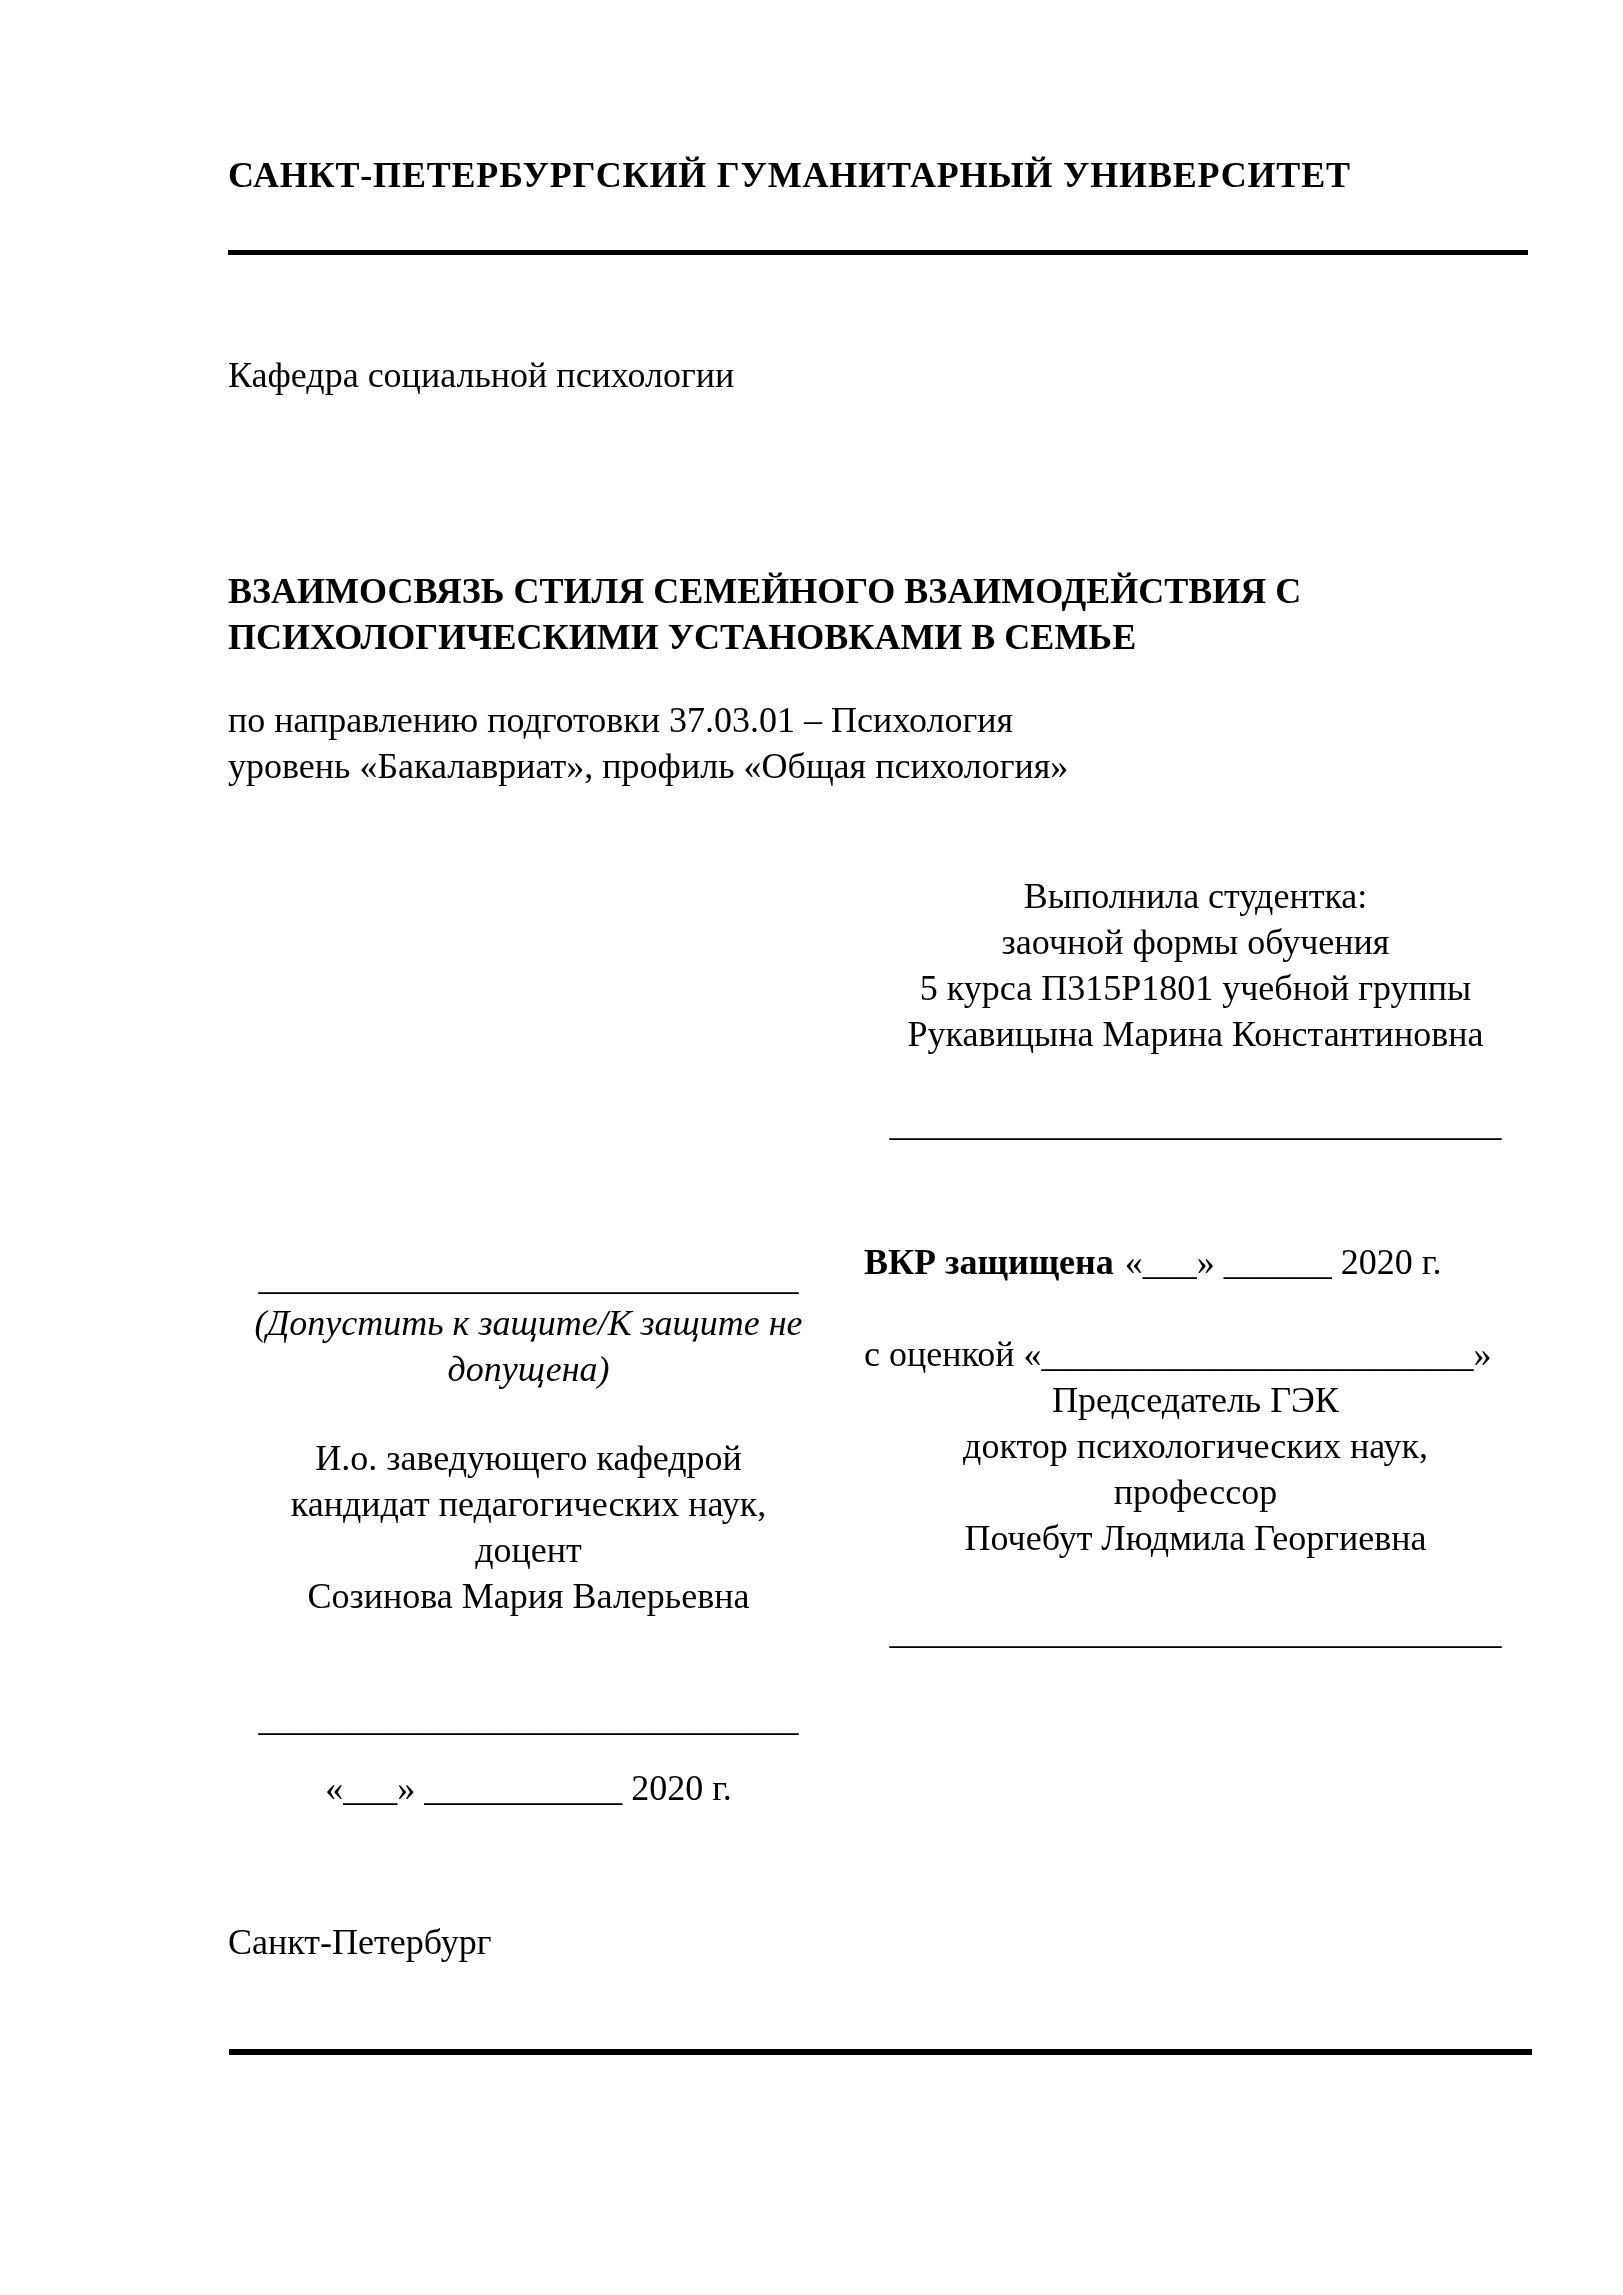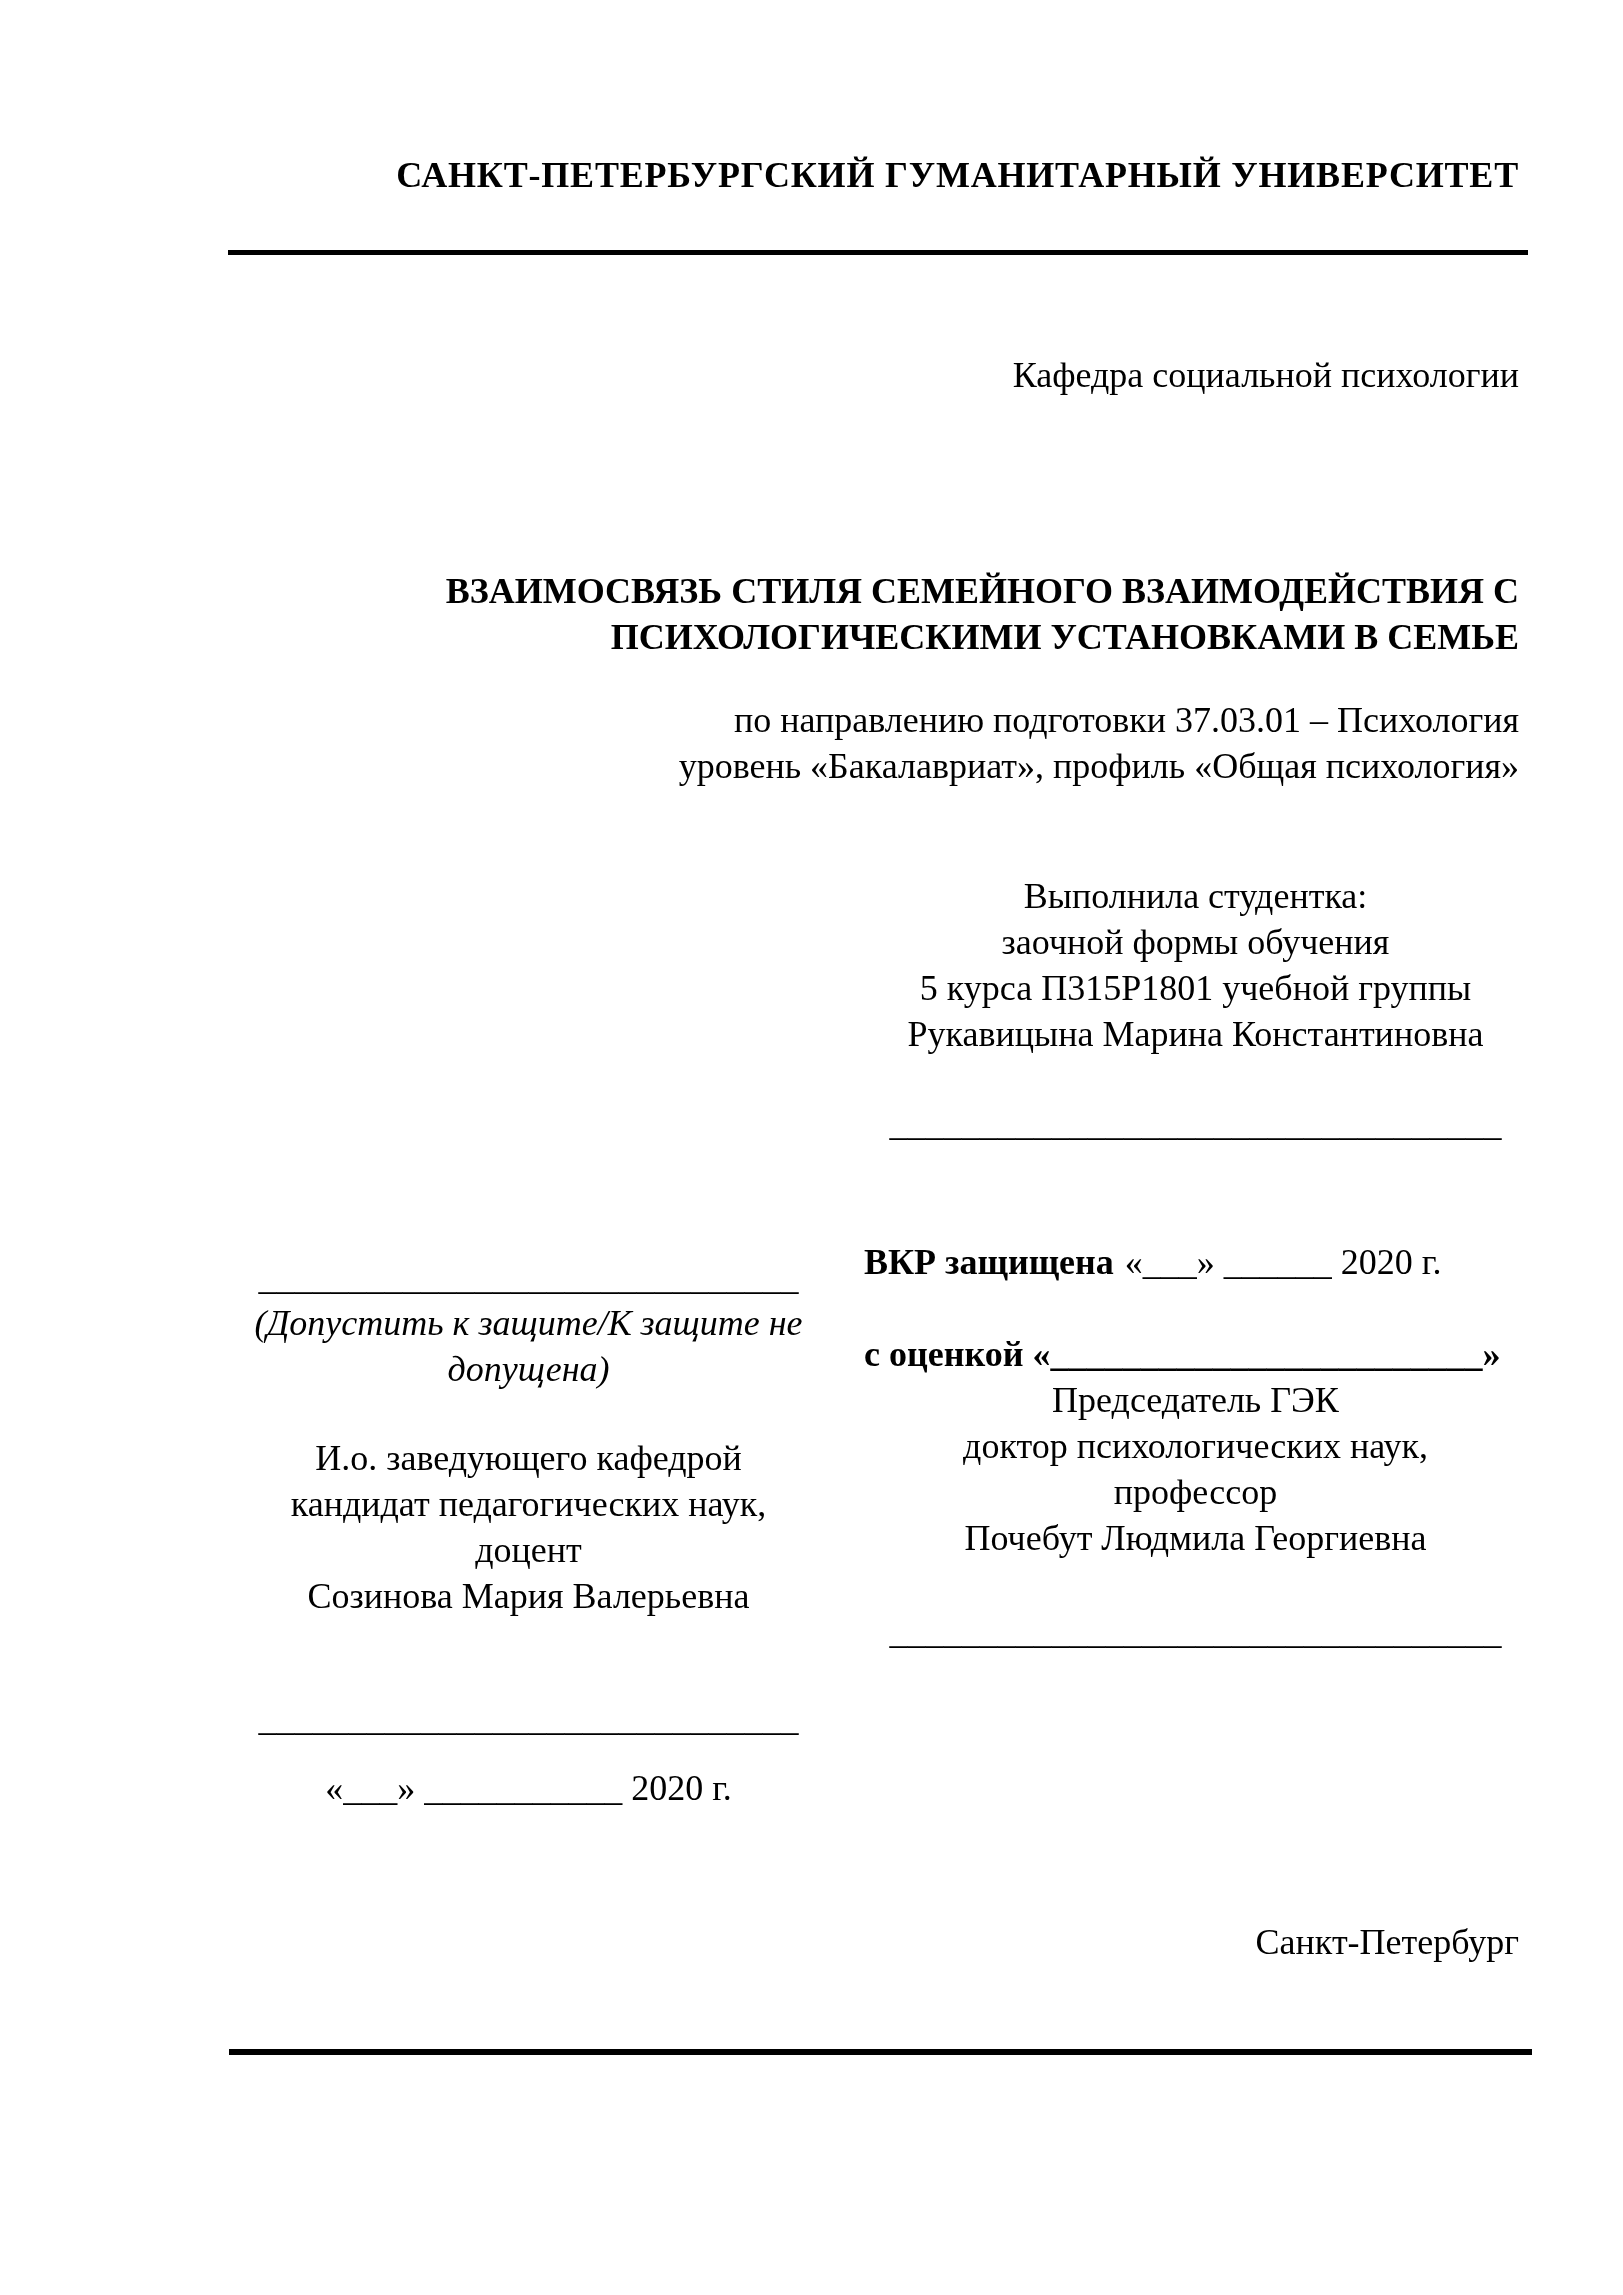--- a/index.html
+++ b/index.html
@@ -8,21 +8,21 @@
     width:1623px;
     height:2295px;
     background:#ffffff;
     color:#000000;
     font-family:"Liberation Serif","DejaVu Serif",serif;
     font-size:36px;
     line-height:46px;
     overflow:hidden;
   }
   .abs{position:absolute;}
-  .centerband{left:219px;width:1300px;text-align:right;}
+  .centerband{left:228px;width:1300px;text-align:left;}
   .bold{font-weight:bold;}
   .italic{font-style:italic;}
   .leftcol{left:236px;width:585px;text-align:center;}
   .rightcol{left:864px;width:663px;text-align:center;}
   .alignleft{text-align:left;}
   .rule{height:0;border-top:5.5px solid #000000;}
   .rule-bottom{border-top-width:6.3px;}
   .uni{font-size:36px;line-height:49px;letter-spacing:0.8px;}
   .status span + span{margin-left:11px;}
   .sig{white-space:nowrap;text-align:center;}
@@ -69,21 +69,21 @@
     <div>доцент</div>
     <div>Созинова Мария Валерьевна</div>
     <div class="sig" style="margin-top:76px;">______________________________</div>
     <div style="margin-top:23.6px;">«___» ___________ 2020 г.</div>
   </div>
 
   <div class="abs rightcol" style="top:1239px;">
     <div class="alignleft status">
       <span class="bold">ВКР защищена</span><span>«___» ______ 2020 г.</span>
     </div>
-    <div class="alignleft" style="margin-top:46px;font-weight:bold;">с оценкой «________________________»</div>
+    <div class="alignleft" style="margin-top:46px;">с оценкой «________________________»</div>
     <div>Председатель ГЭК</div>
     <div>доктор психологических наук,</div>
     <div>профессор</div>
     <div>Почебут Людмила Георгиевна</div>
     <div class="sig" style="margin-top:47px;">__________________________________</div>
   </div>
 
   <div class="abs centerband" style="top:1919px;">
     <div>Санкт-Петербург</div>
   </div>

